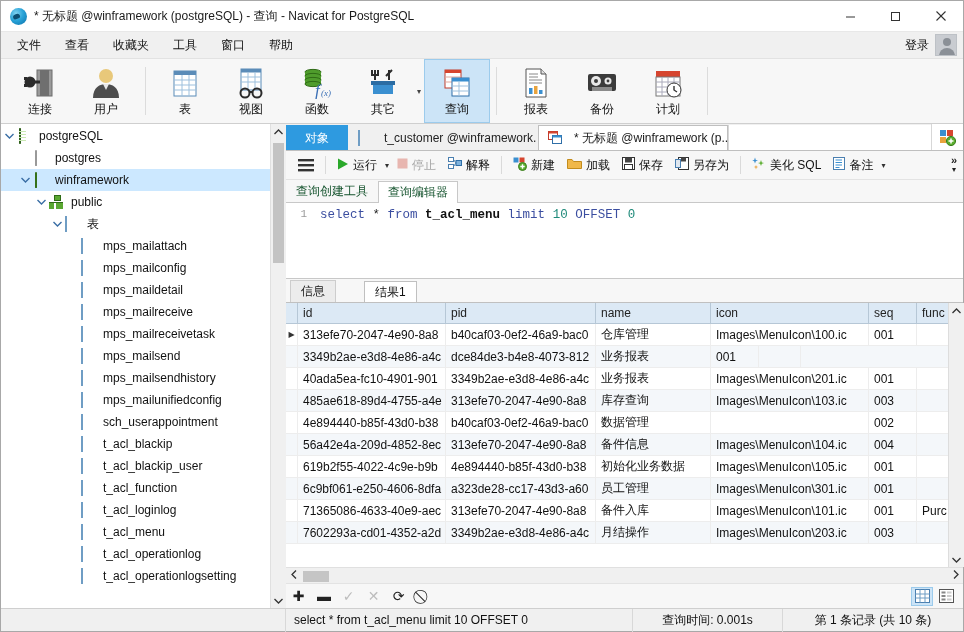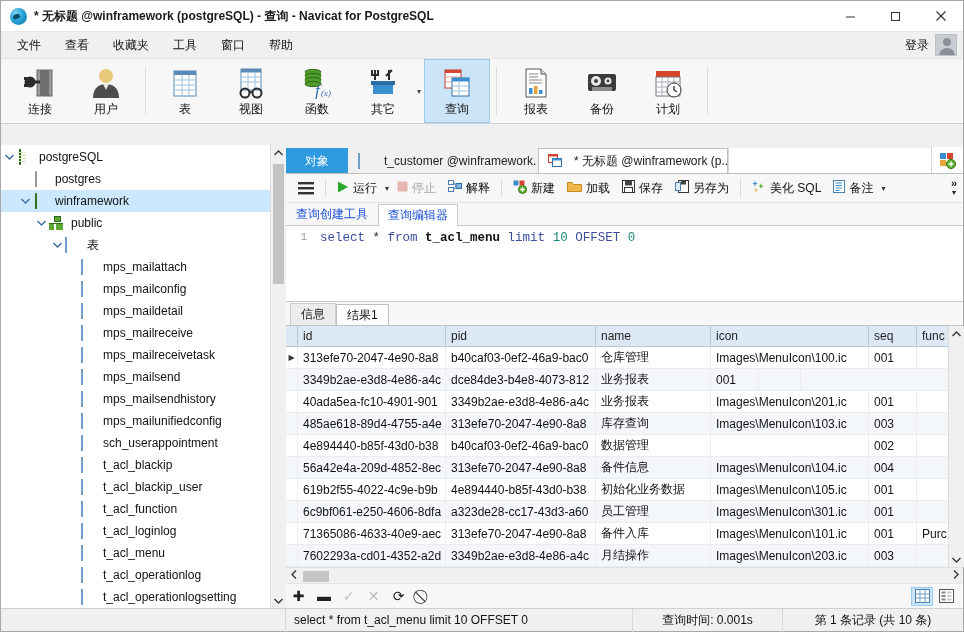--- a/index.html
+++ b/index.html
@@ -7,21 +7,21 @@
     width: 964px; height: 632px;
     font-family: "Liberation Sans", "DejaVu Sans", sans-serif;
     font-size: 12px; color: #1a1a1a;
     background: #ffffff; overflow: hidden;
   }
   .app { width: 964px; height: 632px; display: flex; flex-direction: column;
          border: 1px solid #a8a8a8; background: #f0f0f0; }
 
   
   .titlebar { height: 31px; background: #ffffff; display: flex; align-items: center;
-              border-bottom: 1px solid #e8e8e8; flex: none; font-weight: bold; }
+              border-bottom: 1px solid #e8e8e8; flex: none; }
   .titlebar .app-icon { width: 17px; height: 17px; margin: 0 7px 0 9px; flex: none;
                         border-radius: 50%;
                         background: radial-gradient(circle at 35% 32%, #7fd2f0 0%, #29a3d8 45%, #0a6ea8 100%);
                         position: relative; }
   .titlebar .app-icon::after { content:""; position:absolute; left:3px; top:6px; width:7px; height:5px;
                         background:#0c4f73; border-radius:50% 50% 40% 40%; transform:rotate(-20deg); }
   .title-text { font-size: 12px; color: #1a1a1a; white-space: nowrap; }
   .win-btns { margin-left: auto; display: flex; height: 31px; }
   .win-btn { width: 45px; height: 31px; display: flex; align-items: center; justify-content: center;
              color: #333; font-size: 12px; }
@@ -45,21 +45,21 @@
              border-bottom: 1px solid #cfcfcf; flex: none; padding-left: 6px; }
   .tb-item { width: 66px; display: flex; flex-direction: column; align-items: center;
              justify-content: center; gap: 2px; padding-top: 2px; }
   .tb-item.active { background: #cce4f7; border: 1px solid #9ccbec; }
   .tb-label { font-size: 12px; color: #111; }
   .tb-ico { height: 33px; display: flex; align-items: flex-end; justify-content: center; }
   .tb-sep { width: 1px; background: #dcdcdc; margin: 8px 6px; }
   .tb-caret { display: flex; align-items: center; font-size: 8px; color: #444; padding: 0 3px 0 1px; }
 
   
-  .body { flex: 1; display: flex; min-height: 0; background: #f0f0f0; align-items: flex-end; }
+  .body { flex: 1; display: flex; min-height: 0; background: #f0f0f0; }
 
   
   .tree-pane { width: 285px; background: #ffffff; border-right: 1px solid #c8c8c8;
                display: flex; min-height: 0; }
   .tree { flex: 1; overflow: hidden; padding-top: 1px; }
   .tree-row { height: 22px; display: flex; align-items: center; white-space: nowrap;
               font-size: 12px; color: #111; padding-right: 4px; }
   .tree-row.sel { background: #cce8ff; }
   .chev { width: 16px; text-align: center; color: #4a4a4a; font-size: 9px; flex: none;
           display: flex; align-items: center; justify-content: center; }
@@ -119,38 +119,38 @@
   .qt-caret { font-size: 8px; color: #333; padding: 0 2px; }
   .qt-right { margin-left: auto; display:flex; flex-direction:column; align-items:center;
               justify-content:center; padding-right: 6px; line-height: 9px; }
   .qt-right .c { font-size: 11px; color: #222; font-weight: bold; }
   .qt-right .d { font-size: 8px; color: #222; }
 
   
   .sub-tabs { height: 23px; background: #f7f7f7; display: flex; align-items: flex-end; flex: none;
               border-bottom: 1px solid #c8c8c8; }
   .sub-tab { height: 22px; display: flex; align-items: center; padding: 0 9px; font-size: 12px;
-             border: 1px solid transparent; border-bottom: none; color: #1d4ed8; }
+             border: 1px solid transparent; border-bottom: none; color: #14532d; }
   .sub-tab.act { background: #ffffff; border-color: #c8c8c8; margin-bottom: -1px; }
 
   
   .sql-editor { flex: none; height: 76px; background: #ffffff; border-bottom: 1px solid #c8c8c8;
                 display: flex; font-family: "Liberation Mono", "DejaVu Sans Mono", monospace;
                 font-size: 12.5px; }
   .gutter { width: 26px; text-align: right; padding: 5px 5px 0 0; color: #9a9a9a; font-size: 11px;
             background: #ffffff; }
   .code { padding: 5px 0 0 8px; white-space: pre; }
   .k { color: #3b4ea0; }
   .t { color: #111111; font-weight: bold; }
   .n { color: #1f8a7a; }
 
   
   .res-wrap { flex: 1; display: flex; flex-direction: column; min-height: 0; background: #f7f7f7; }
   .res-tabs { height: 23px; display: flex; align-items: flex-end; background: #f7f7f7; flex: none;
-              padding-left: 4px; }
+              padding-left: 4px; gap: 28px; }
   .res-tab { height: 22px; display: flex; align-items: center; padding: 0 10px; font-size: 12px;
              border: 1px solid transparent; border-bottom: none; }
   .res-tab.inact { background: #ececec; border-color: #cdcdcd; color: #1a1a1a; }
   .res-tab.act { background: #ffffff; border-color: #c0c0c0; color: #111; margin-bottom: -1px; }
 
   .grid-box { flex: 1; display: flex; min-height: 0; border-top: 1px solid #c0c0c0;
               background: #ffffff; }
   .grid { flex: 1; display: flex; flex-direction: column; min-width: 0; overflow: hidden; }
   .grid-head { height: 21px; display: flex; background: #dce9f5; border-bottom: 1px solid #b6c7d6;
                flex: none; }

